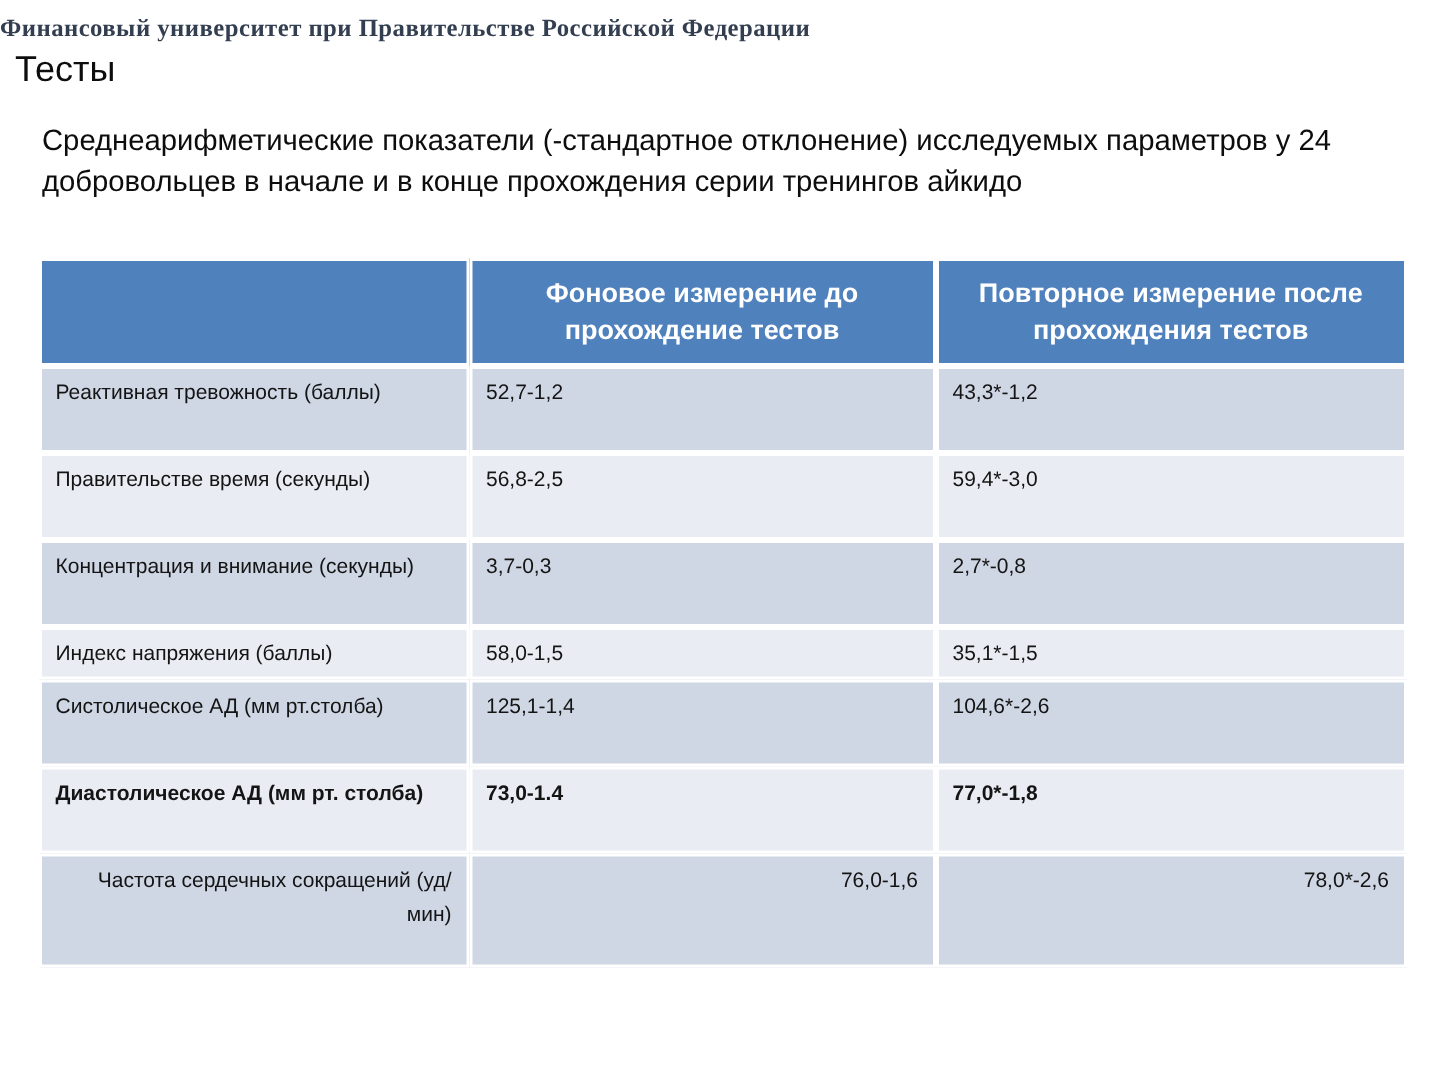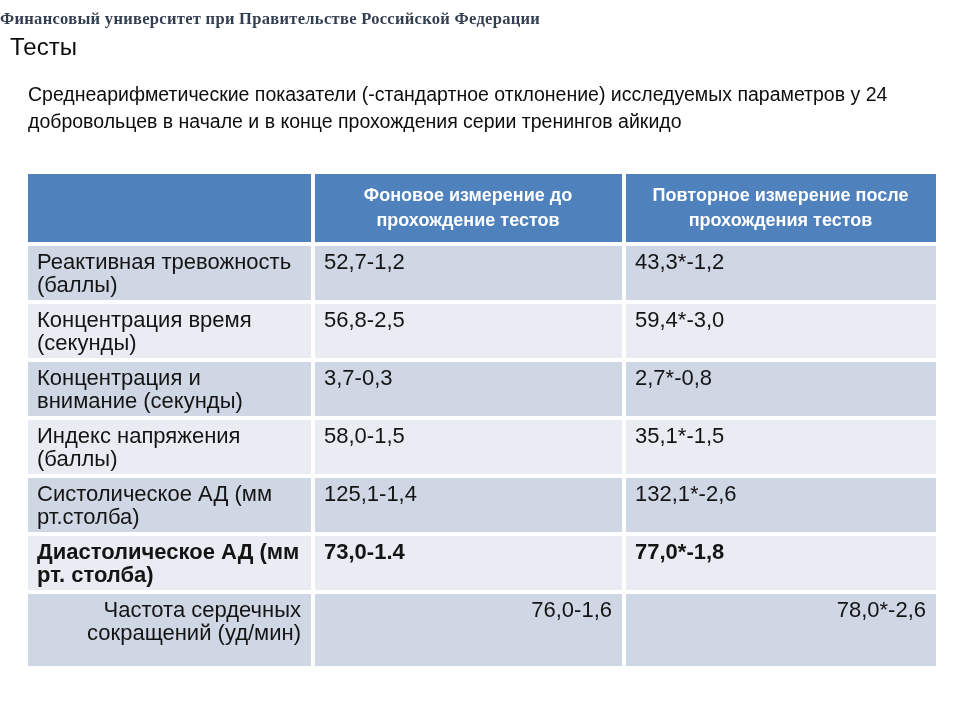--- a/index.html
+++ b/index.html
@@ -46,21 +46,21 @@
     border-spacing: 0;
     table-layout: fixed;
     width: 100%;
   }
   table.results col.c1 { width: 287px; }
   table.results col.c2 { width: 311px; }
   table.results col.c3 { width: 314px; }
   table.results th, table.results td {
     border: 2px solid #ffffff;
     padding: 4px 10px 4px 9px;
-    font-size: 22px;
+    font-size: 14px;
     line-height: 23px;
     overflow: hidden;
   }
   table.results th {
     background: #4f81bd;
     color: #ffffff;
     font-weight: bold;
     font-size: 18px;
     line-height: 25px;
     text-align: center;
@@ -97,38 +97,38 @@
         <th>Повторное измерение после прохождения тестов</th>
       </tr>
     </thead>
     <tbody>
         <tr class="band-dark" style="height: 58px;">
           <td>Реактивная тревожность (баллы)</td>
           <td>52,7-1,2</td>
           <td>43,3*-1,2</td>
         </tr>
         <tr class="band-light" style="height: 58px;">
-          <td>Концентрация время (секунды)</td>
+          <td>Правительстве время (секунды)</td>
           <td>56,8-2,5</td>
           <td>59,4*-3,0</td>
         </tr>
         <tr class="band-dark" style="height: 58px;">
           <td>Концентрация и внимание (секунды)</td>
           <td>3,7-0,3</td>
           <td>2,7*-0,8</td>
         </tr>
         <tr class="band-light" style="height: 34px;">
           <td>Индекс напряжения (баллы)</td>
           <td>58,0-1,5</td>
           <td>35,1*-1,5</td>
         </tr>
         <tr class="band-dark" style="height: 58px;">
           <td>Систолическое АД (мм рт.столба)</td>
           <td>125,1-1,4</td>
-          <td>132,1*-2,6</td>
+          <td>104,6*-2,6</td>
         </tr>
         <tr class="band-light" style="height: 58px; font-weight: bold;">
           <td>Диастолическое АД (мм рт. столба)</td>
           <td>73,0-1.4</td>
           <td>77,0*-1,8</td>
         </tr>
         <tr class="band-dark" style="height: 76px; text-align: right;">
           <td>Частота сердечных сокращений (уд/мин)</td>
           <td>76,0-1,6</td>
           <td>78,0*-2,6</td>

